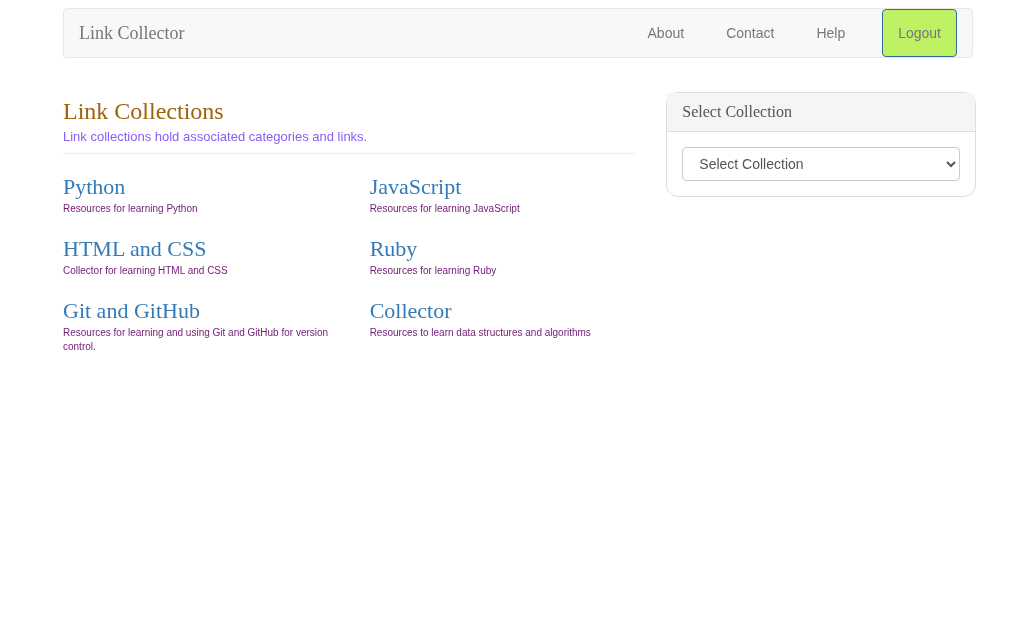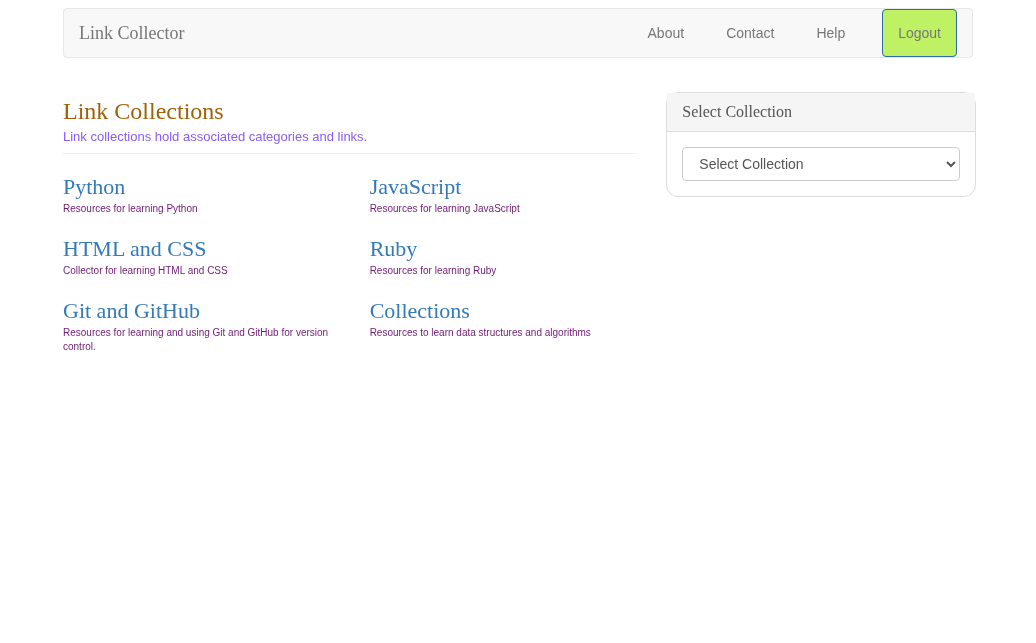--- a/index.html
+++ b/index.html
@@ -177,21 +177,21 @@
         </div>
         <div class="collection-item">
           <h3><a href="#">Ruby</a></h3>
           <p>Resources for learning Ruby</p>
         </div>
         <div class="collection-item">
           <h3><a href="#">Git and GitHub</a></h3>
           <p>Resources for learning and using Git and GitHub for version control.</p>
         </div>
         <div class="collection-item">
-          <h3><a href="#">Collections</a></h3>
+          <h3><a href="#">Collector</a></h3>
           <p>Resources to learn data structures and algorithms</p>
         </div>
       </div>
     </div>
 
     <div class="right-col">
       <div class="panel">
         <div class="panel-heading">
           <h4>Select Collection</h4>
         </div>

